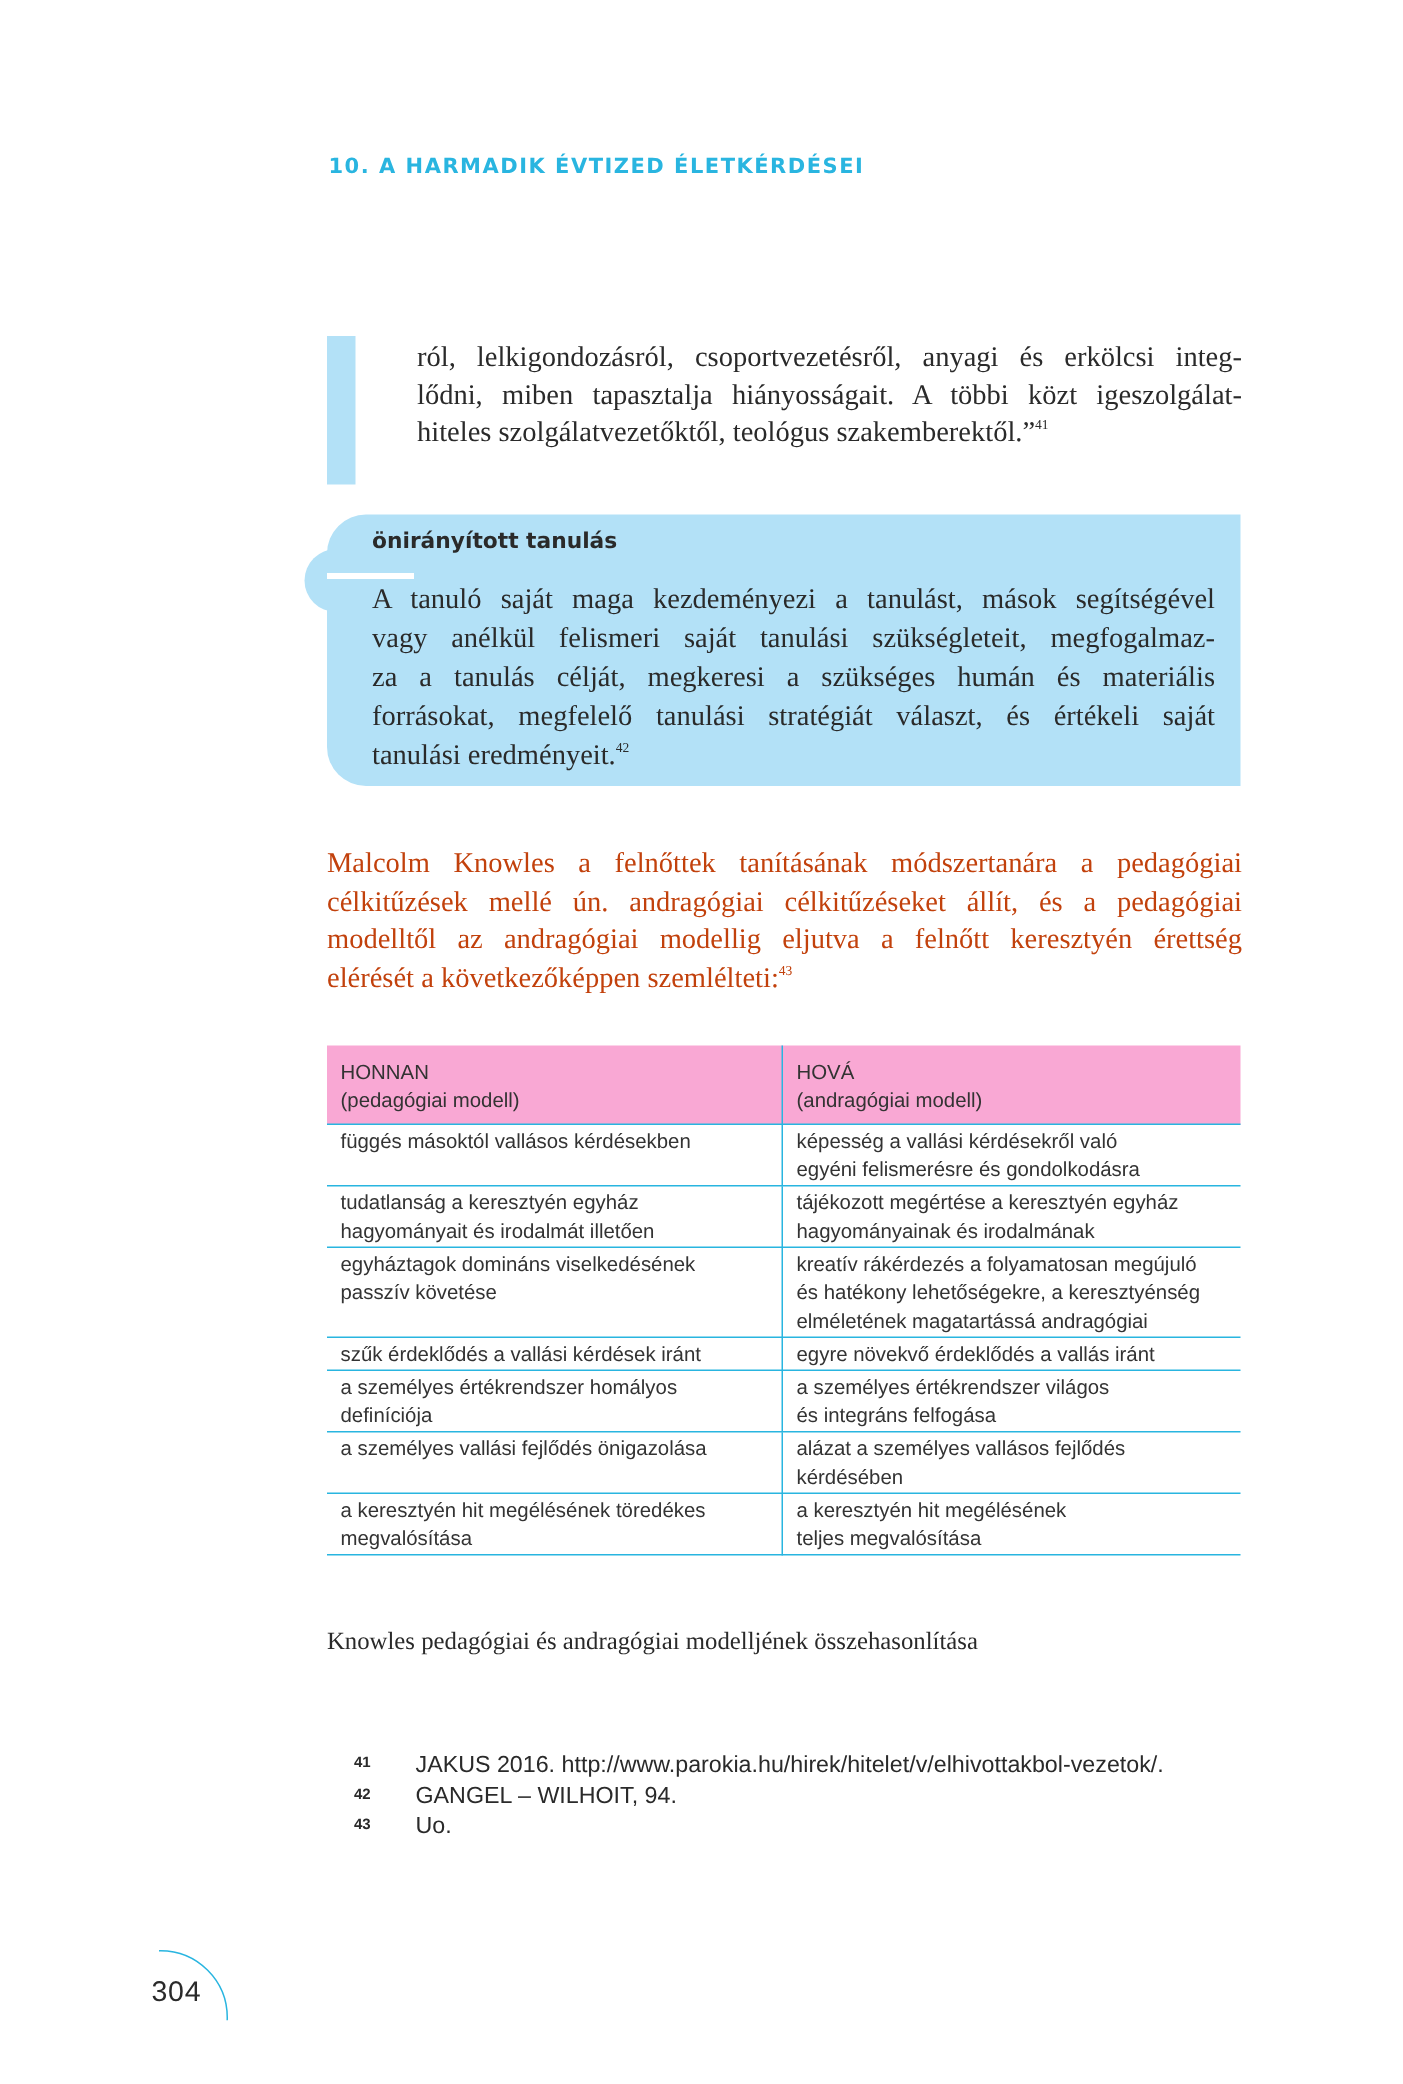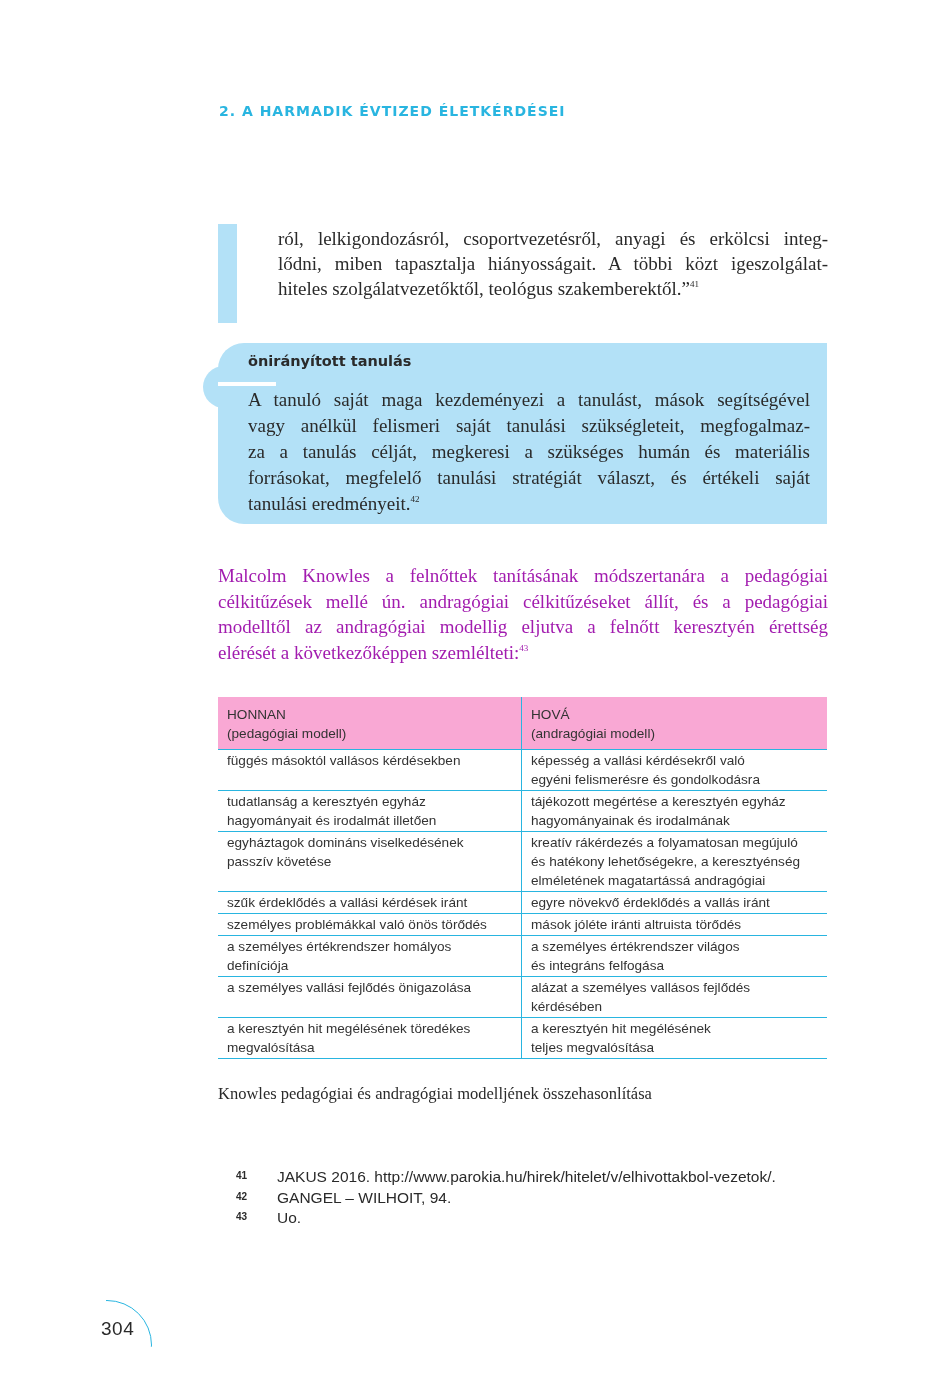--- a/index.html
+++ b/index.html
@@ -36,21 +36,21 @@
   .def-rule { position: absolute; left: 218px; top: 382px; width: 58px; height: 4px; background: #ffffff; }
   .def-text {
     position: absolute; left: 248px; top: 387px; width: 562px;
     font-family: "Liberation Serif", serif; font-size: 19px; line-height: 26px; color: #2a2a2a;
   }
   .def-text .line { display: block; text-align: justify; text-align-last: justify; white-space: nowrap; }
   .def-text .line.last { text-align-last: left; }
 
   .body-text {
     position: absolute; left: 218px; top: 563px; width: 610px;
-    font-family: "Liberation Serif", serif; font-size: 19px; line-height: 25.5px; color: #a21caf;
+    font-family: "Liberation Serif", serif; font-size: 19px; line-height: 25.5px; color: #c2410c;
   }
   .body-text .line { display: block; text-align: justify; text-align-last: justify; white-space: nowrap; }
   .body-text .line.last { text-align-last: left; }
 
   table.cmp {
     position: absolute; left: 218px; top: 697px; width: 609px;
     border-collapse: collapse;
     font-family: "Liberation Sans", "DejaVu Sans", sans-serif; font-size: 13.6px; line-height: 19px; color: #333;
   }
   table.cmp th, table.cmp td {
@@ -79,21 +79,21 @@
   }
   .page-arc-mask { position:absolute; left:62px; top:1300px; width:44px; height:50px; background:#fff; }
   .page-num {
     position: absolute; left: 101px; top: 1318px;
     font-family: "Liberation Sans", sans-serif; font-size: 19px; letter-spacing: 0.5px; color: #2a2a2a;
   }
 </style>
 </head>
 <body>
 
-<div class="running-head">2. A HARMADIK ÉVTIZED ÉLETKÉRDÉSEI</div>
+<div class="running-head">10. A HARMADIK ÉVTIZED ÉLETKÉRDÉSEI</div>
 
 <div class="quote-bar"></div>
 <div class="quote-text">
   <span class="line">ról, lelkigondozásról, csoportvezetésről, anyagi és erkölcsi integ-</span>
   <span class="line">lődni, miben tapasztalja hiányosságait. A többi közt igeszolgálat-</span>
   <span class="line last"><span>hiteles szolgálatvezetőktől, teológus szakemberektől.”</span><sup class="fn">41</sup></span>
 </div>
 
 <div class="def-bump"></div>
 <div class="def-box"></div>
@@ -163,28 +163,20 @@
       <tr>
         <td>
           <span class="cell-line">szűk érdeklődés a vallási kérdések iránt</span>
         </td>
         <td>
           <span class="cell-line">egyre növekvő érdeklődés a vallás iránt</span>
         </td>
       </tr>
       <tr>
         <td>
-          <span class="cell-line">személyes problémákkal való önös törődés</span>
-        </td>
-        <td>
-          <span class="cell-line">mások jóléte iránti altruista törődés</span>
-        </td>
-      </tr>
-      <tr>
-        <td>
           <span class="cell-line">a személyes értékrendszer homályos</span>
           <span class="cell-line">definíciója</span>
         </td>
         <td>
           <span class="cell-line">a személyes értékrendszer világos</span>
           <span class="cell-line">és integráns felfogása</span>
         </td>
       </tr>
       <tr>
         <td>

